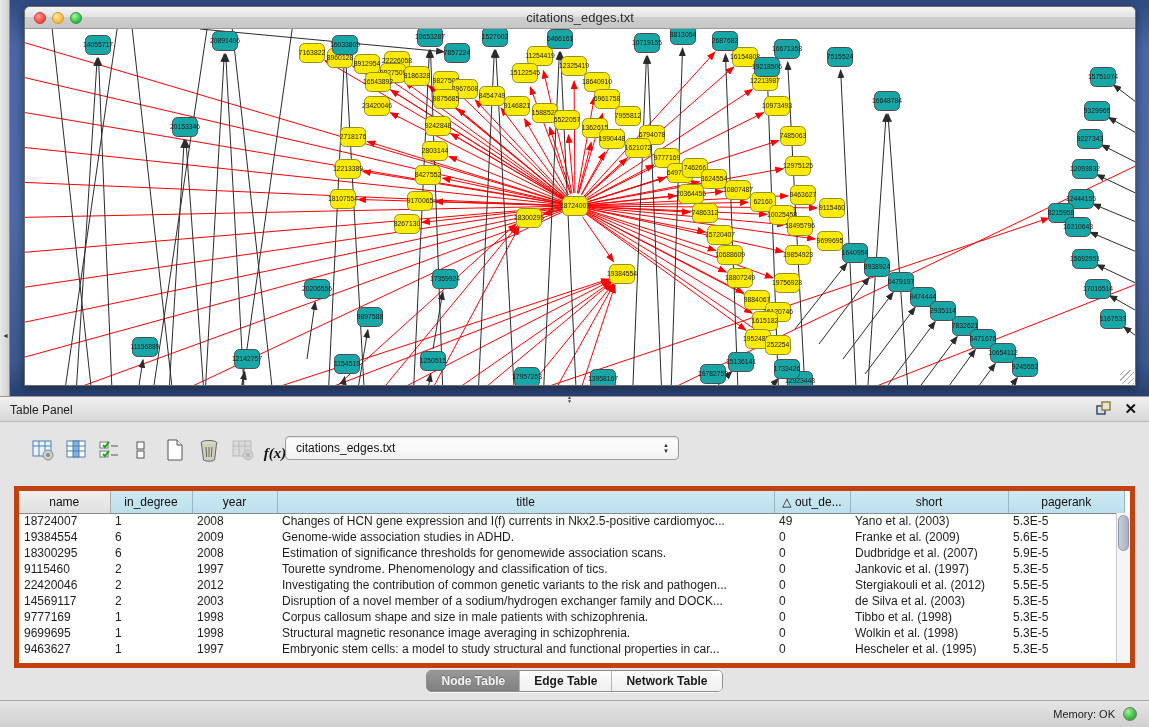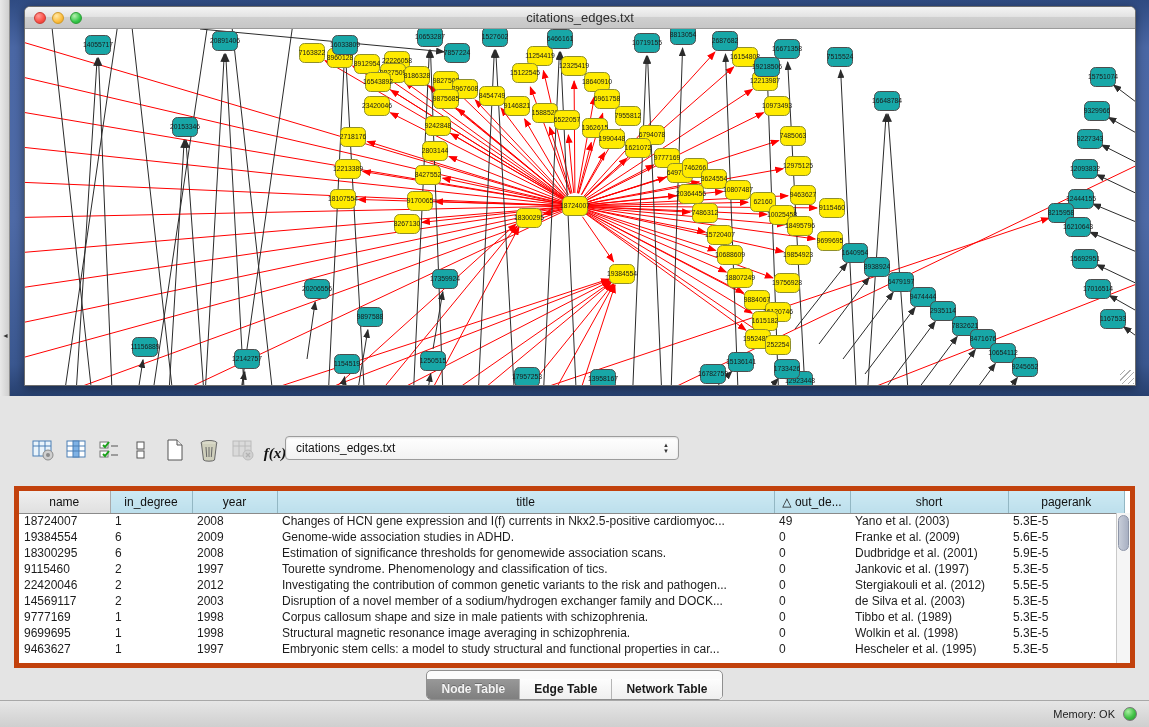--- a/index.html
+++ b/index.html
@@ -60,21 +60,21 @@
   #data-table td { height:16px; font-size:12px; color:#1c1c1c; padding:0 5px;
     overflow:hidden; white-space:nowrap; text-overflow:clip; }
   #vscroll { position:absolute; right:0; top:22px; bottom:0; width:14px; background:#f5f5f5; border-left:1px solid #c9c9c9; }
   #vscroll .thumb { position:absolute; left:1px; top:2px; width:11px; height:36px; border-radius:6px;
     background:linear-gradient(90deg,#c7cdd9,#a8b0c2); border:1px solid #8d95a8; }
 
   #tab-row { position:absolute; left:0; top:274px; width:100%; text-align:center; }
   #tab-group { display:inline-flex; border:1px solid #8f8f8f; border-radius:5px; overflow:hidden;
     background:#fbfbfb; box-shadow:0 1px 0 rgba(255,255,255,.7); }
   .seg-tab { font-size:12px; font-weight:bold; padding:3px 14px; color:#1a1a1a;
-    background:linear-gradient(180deg,#fdfdfd,#efefef); border-left:1px solid #b5b5b5; cursor:default;margin-top:8px; }
+    background:linear-gradient(180deg,#fdfdfd,#efefef); border-left:1px solid #b5b5b5; cursor:default; }
   .seg-tab:first-child { border-left:none; }
   .seg-tab.selected { background:linear-gradient(180deg,#989898,#7f7f7f); color:#f4f4f4; text-shadow:0 -1px 0 rgba(0,0,0,.25); }
 
   #status-bar { position:absolute; left:0; top:700px; width:1149px; height:27px;
     background:linear-gradient(180deg,#e6e6e6,#cfcfcf); border-top:1px solid #a8a8a8;padding-left:44px; }
   #status-bar .mem { position:absolute; right:34px; top:7px; font-size:11px; color:#222; }
   #status-bar .led { position:absolute; right:12px; top:6px; width:14px; height:14px; border-radius:50%;
     background:radial-gradient(circle at 35% 30%, #a8f0a0, #3fc144 55%, #25942c); border:1px solid #777; }
 </style>
 </head>
@@ -697,20 +697,31 @@
             <rect x="749.5" y="330.5" width="25" height="19" rx="5" fill="#18a7a7" stroke="#4d4d4d" stroke-width="1"></rect>
             <text x="762" y="342.3" text-anchor="middle" font-size="6.8" font-family="&quot;Liberation Sans&quot;, sans-serif" fill="#1a1a1a">1733426</text>
           </g>
         </svg>
       </div>
     <div id="resize-corner"></div>
   </div>
 </div>
 
 <div id="table-panel">
+  <div id="panel-header">
+    <div class="grip">▲<br>▼</div>
+    <div class="ptitle">Table Panel</div>
+    <div class="hdr-icons">
+      <svg width="16" height="16">
+        <rect x="1" y="5" width="8" height="8" fill="none" stroke="#27406f" stroke-width="1.4"></rect>
+        <rect x="6" y="1" width="8" height="8" fill="#e9e4cf" stroke="#8a7b3a" stroke-width="1.4"></rect>
+      </svg>
+      <span class="close-x">✕</span>
+    </div>
+  </div>
 
   <div id="toolbar">
     <div class="tool" style="left:30px">
       <svg width="24" height="24">
           <rect x="2" y="3" width="18" height="15" fill="#eaf4fb" stroke="#4a7fb5"></rect>
           <line x1="2" y1="8" x2="20" y2="8" stroke="#4a7fb5"></line>
           <line x1="8" y1="3" x2="8" y2="18" stroke="#4a7fb5"></line>
           <line x1="14" y1="3" x2="14" y2="18" stroke="#4a7fb5"></line>
           <circle cx="17" cy="17" r="5" fill="#cfcfcf" stroke="#8a8a8a"></circle>
           <circle cx="17" cy="17" r="2" fill="#8a8a8a"></circle>
@@ -815,21 +826,21 @@
             <td>0</td>
             <td>Franke et al. (2009)</td>
             <td>5.6E-5</td>
           </tr>
           <tr>
             <td>18300295</td>
             <td>6</td>
             <td>2008</td>
             <td>Estimation of significance thresholds for genomewide association scans.</td>
             <td>0</td>
-            <td>Dudbridge et al. (2001)</td>
+            <td>Dudbridge et al. (2007)</td>
             <td>5.9E-5</td>
           </tr>
           <tr>
             <td>9115460</td>
             <td>2</td>
             <td>1997</td>
             <td>Tourette syndrome. Phenomenology and classification of tics.</td>
             <td>0</td>
             <td>Jankovic et al. (1997)</td>
             <td>5.3E-5</td>
@@ -851,21 +862,21 @@
             <td>0</td>
             <td>de Silva et al. (2003)</td>
             <td>5.3E-5</td>
           </tr>
           <tr>
             <td>9777169</td>
             <td>1</td>
             <td>1998</td>
             <td>Corpus callosum shape and size in male patients with schizophrenia.</td>
             <td>0</td>
-            <td>Tibbo et al. (1989)</td>
+            <td>Tibbo et al. (1998)</td>
             <td>5.3E-5</td>
           </tr>
           <tr>
             <td>9699695</td>
             <td>1</td>
             <td>1998</td>
             <td>Structural magnetic resonance image averaging in schizophrenia.</td>
             <td>0</td>
             <td>Wolkin et al. (1998)</td>
             <td>5.3E-5</td>

